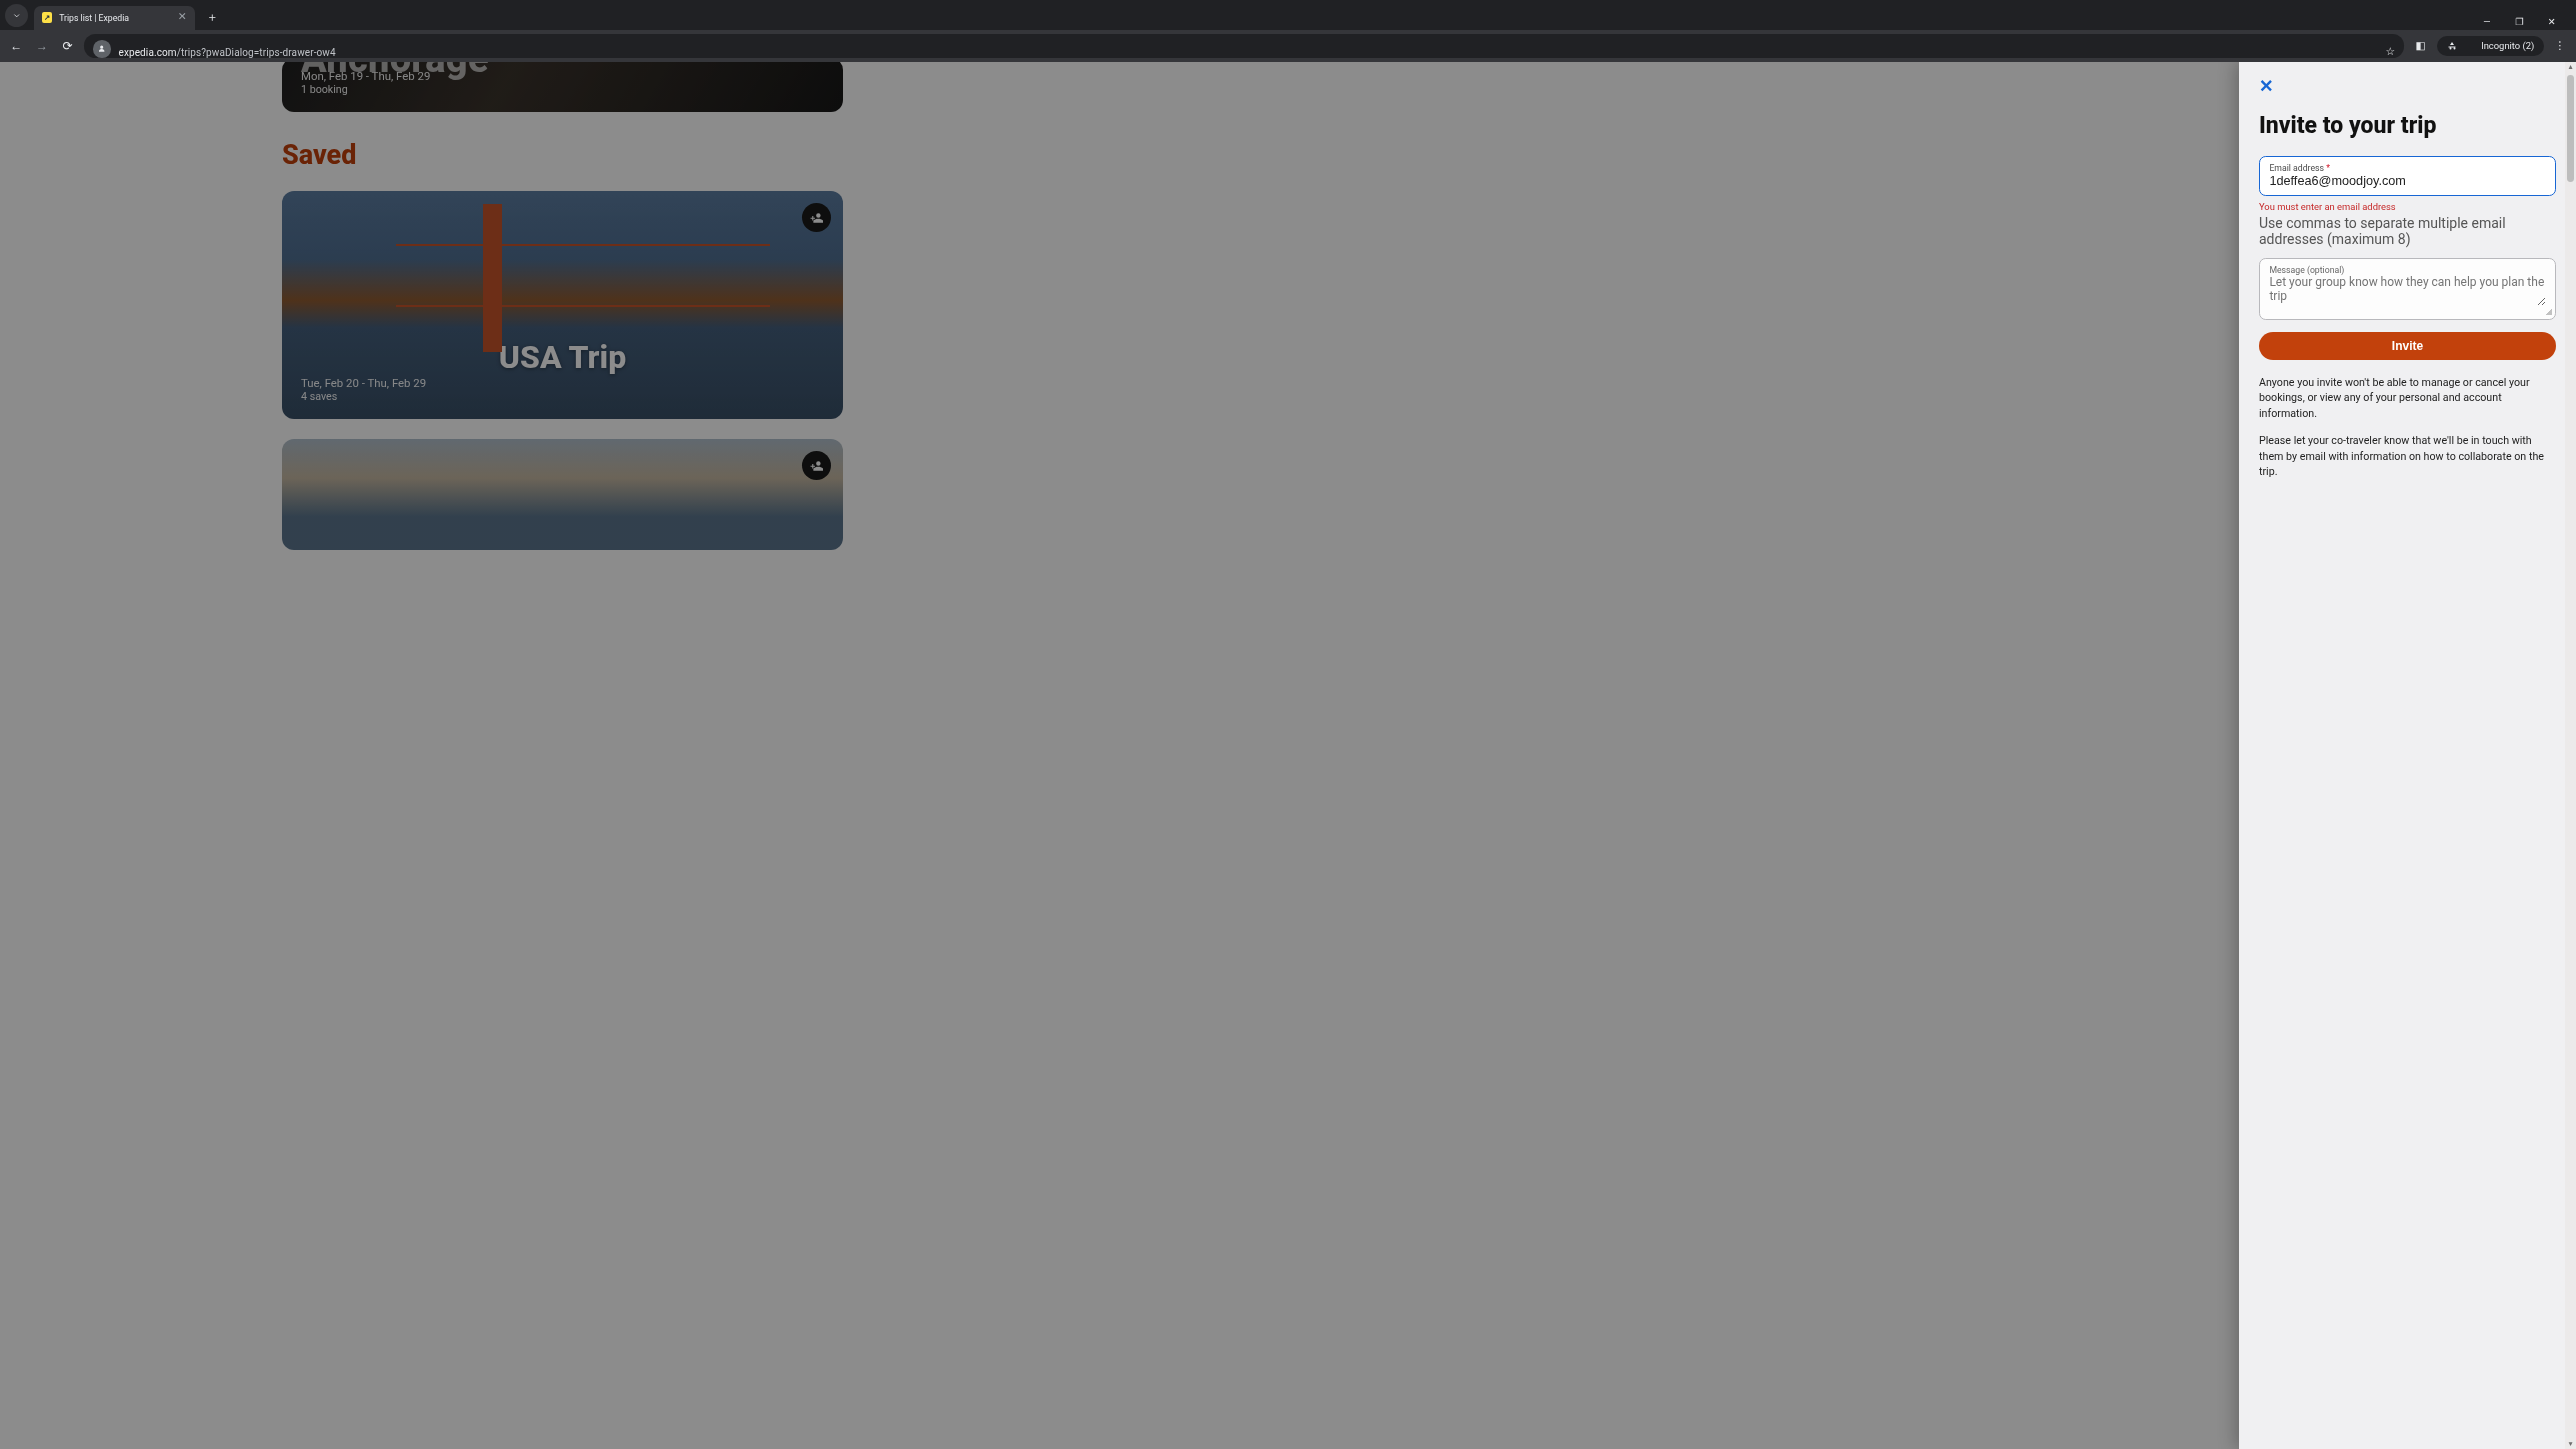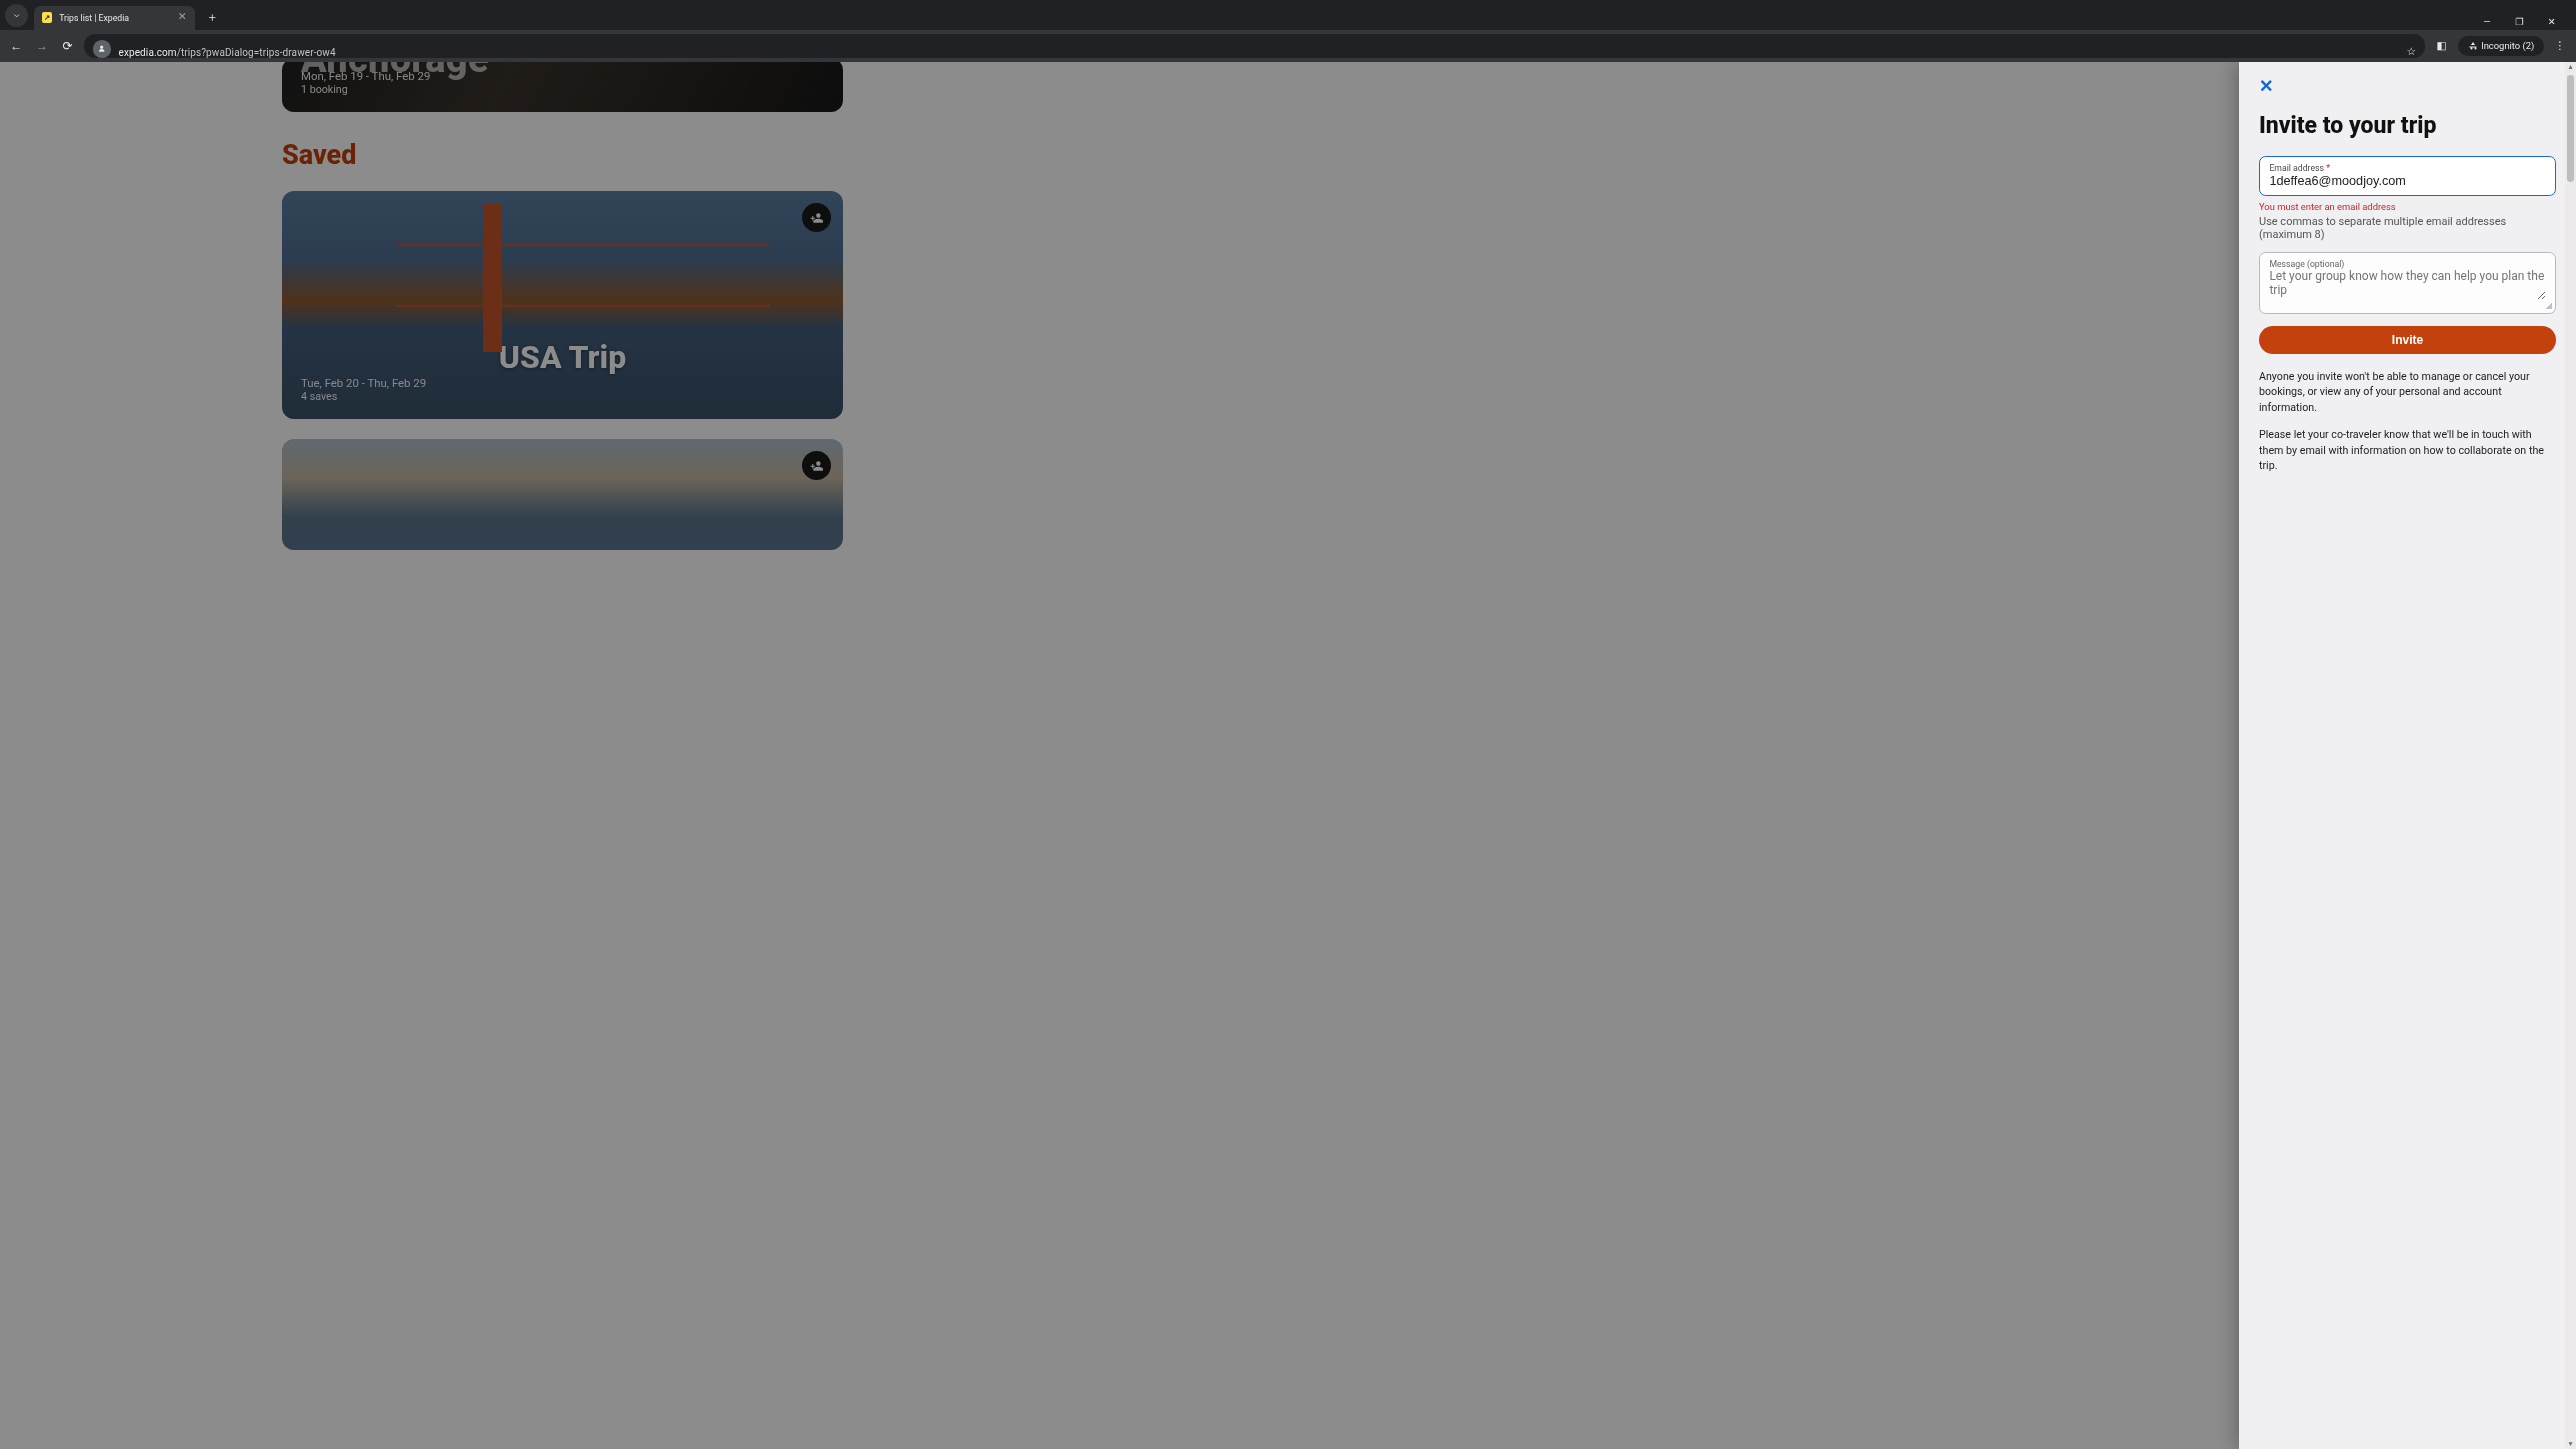--- a/index.html
+++ b/index.html
@@ -80,21 +80,21 @@
     width:17.4px; height:17.4px; border-radius:50%;
     background:#5f6368; display:flex; align-items:center; justify-content:center;
     font-size:8px;
   }
   .url { flex:1; color:#e8eaed; letter-spacing:0.1px; }
   .url .host { color:#e8eaed; }
   .url .path { color:#bfc2c7; }
   .star { color:#e8eaed; font-size:10.7px; }
   .side-panel-icon, .kebab { color:#e8eaed; font-size:10.7px; width:19px; text-align:center;}
   .incognito-pill {
-    display:flex; align-items:center; gap:2px;
+    display:flex; align-items:center; gap:23px;
     background:#202124; color:#e8eaed;
     padding:4px 9.4px; border-radius:12px;
     font-size:9.4px;
   }
 
   
   .viewport {
     position:relative;
     flex:1;
     background:#fff;
@@ -218,21 +218,21 @@
   .field-label {
     font-size: 8.7px; color:#4a4a4a;
   }
   .field-label .req { color:#d11a2a; }
   .field-input {
     border:none; outline:none; width:100%;
     font-size: 12.7px; color:#222; background:transparent;
     padding-top:1.3px;
   }
   .error-text { color:#c62828; font-size:9.4px; margin-bottom:2.7px; }
-  .hint-text { color:#555; font-size:11px; margin-bottom:10.7px; }
+  .hint-text { color:#555; font-size:14px; margin-bottom:10.7px; }
 
   .msg-field {
     border:0.7px solid #b8b8bc;
     border-radius:6.7px;
     background:#fdfdfd;
     padding:6.7px 9.4px 9.4px 9.4px;
     margin-bottom:12px;
     position:relative;
   }
   .msg-label { font-size:8.7px; color:#666; }

